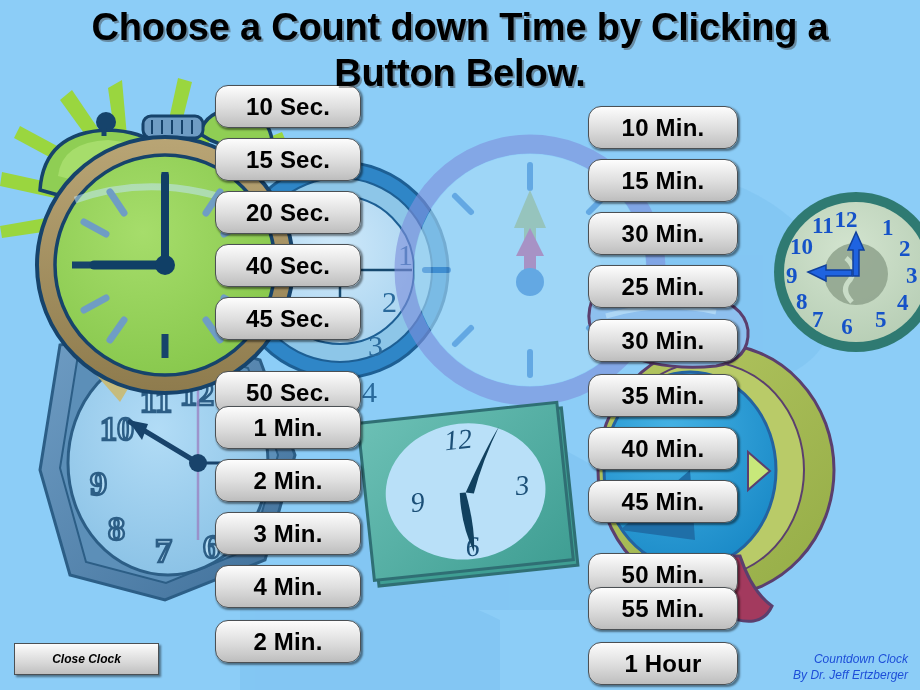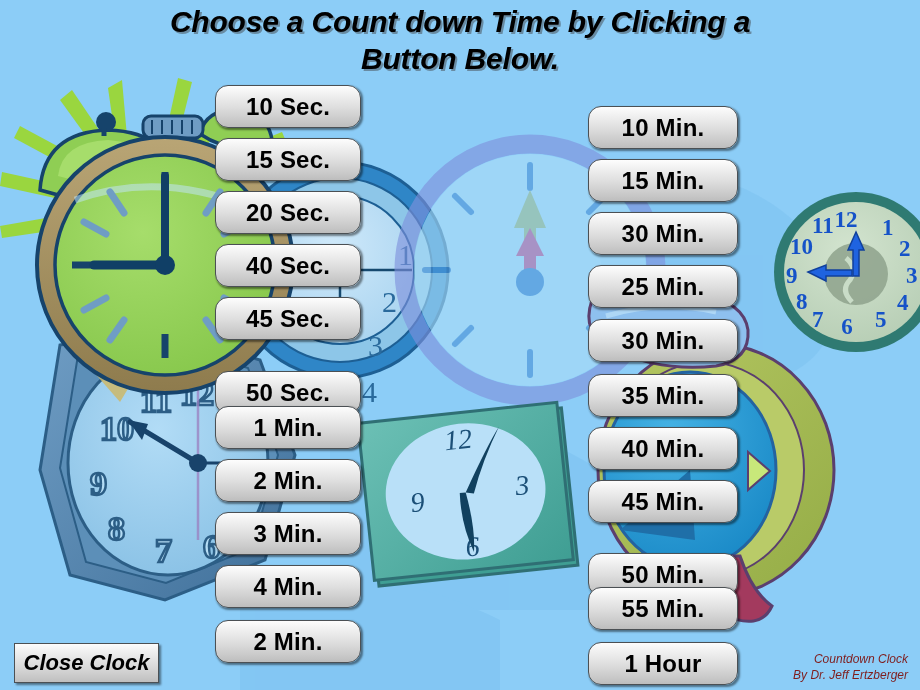--- a/index.html
+++ b/index.html
@@ -21,28 +21,27 @@
     width: 920px; height: 690px;
     pointer-events: none;
   }
 
   
   .title {
     position: absolute;
     left: 0; top: 4px;
     width: 920px;
     text-align: center;
-    font-size: 30px;
+    font-size: 38px;
     font-weight: bold;
     line-height: 1.22;
     color: #000;
     text-shadow: 2px 2px 0 rgba(60,60,60,0.45);
     letter-spacing: -0.2px;
     z-index: 30;
-    font-style: italic;
   }
 
   
   .btn {
     position: absolute;
     height: 43px;
     border: 1px solid #4b5054;
     border-radius: 13px;
     background: linear-gradient(to bottom, #fdfdfd 0%, #f2f2f2 18%, #dedede 52%, #c6c6c6 88%, #bdbdbd 100%);
     box-shadow: 1.5px 1.5px 2px rgba(0,0,0,0.45);
@@ -57,43 +56,43 @@
     box-sizing: border-box;
     letter-spacing: 0.2px;
   }
   .btn-col-left  { left: 215px; width: 146px; }
   .btn-col-right { left: 588px; width: 150px; margin-top: 21px; }
 
   
   .close-btn {
     position: absolute;
     left: 14px; top: 643px;
-    width: 145px; height: 40px;
+    width: 145px; height: 32px;
     border: 1px solid #4b5054;
     background: linear-gradient(to bottom, #fcfcfc 0%, #ededed 25%, #d6d6d6 65%, #bfbfbf 100%);
     box-shadow: 1.5px 1.5px 2px rgba(0,0,0,0.45);
-    font-size: 22px;
+    font-size: 12px;
     font-weight: bold;
     font-style: italic;
     display: flex;
     align-items: center;
     justify-content: center;
     cursor: pointer;
     z-index: 25;
     box-sizing: border-box;
   }
 
   
   .credit {
     position: absolute;
     right: 12px; bottom: 6px;
     text-align: right;
     font-size: 12px;
     font-style: italic;
-    color: #7f1d1d;
+    color: #1d4ed8;
     line-height: 1.32;
     z-index: 25;
   }
 </style>
 </head>
 <body>
 
 <div id="stage">
 
   <svg id="art" viewBox="0 0 920 690" width="920" height="690" xmlns="http://www.w3.org/2000/svg">

